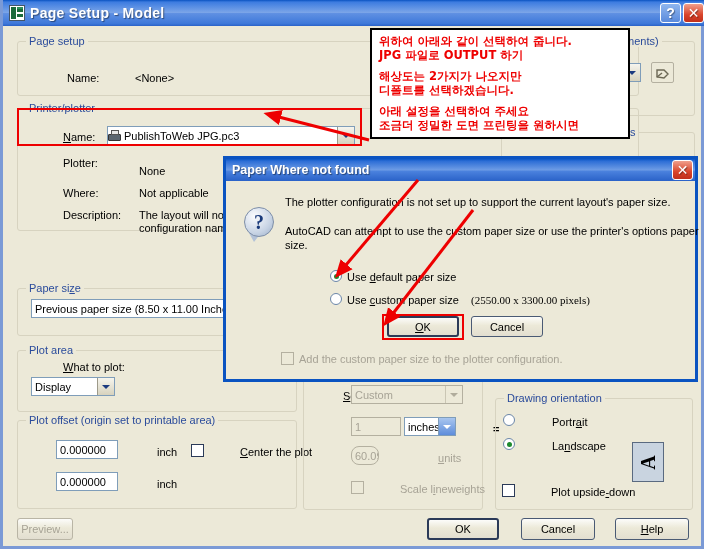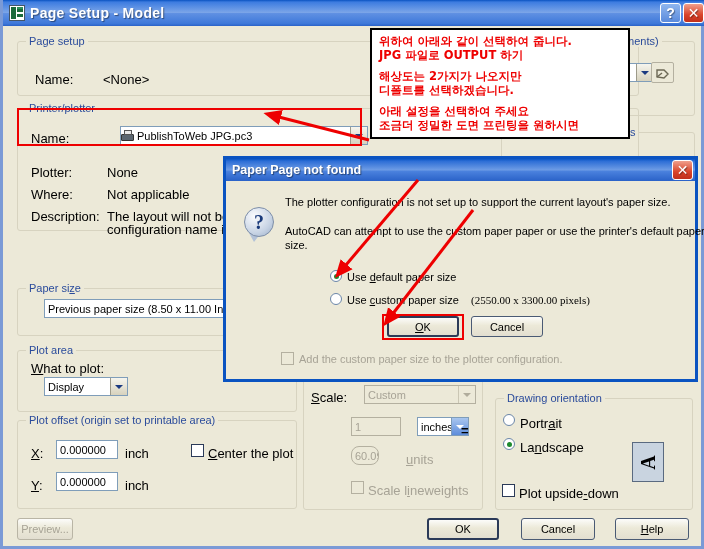--- a/index.html
+++ b/index.html
@@ -39,33 +39,33 @@
   }
   .tbtn.help{background:linear-gradient(to bottom,#8fb6ee,#5b8bdc);}
   .tbtn.close{background:linear-gradient(to bottom,#f0a08c,#d9442a 60%,#c0301c);}
 
   
   .grp{position:absolute;border:1px solid #d7d3c0;border-radius:3px;box-sizing:border-box;}
   .grp>.lg{
     position:absolute;top:-7px;left:8px;background:#ece9d8;padding:0 3px;
     color:#2a4b9b;font-size:11px;white-space:nowrap;
   }
-  .lbl{position:absolute;font-size:13px;color:#000;white-space:nowrap;}
+  .lbl{position:absolute;font-size:11px;color:#000;white-space:nowrap;margin-left:32px;}
   .lbl.dim{color:#a7a396;}
   u.ac{text-decoration:underline;}
 
   
   .txtbox{
     position:absolute;background:#fff;border:1px solid #7f9db9;box-sizing:border-box;
     font-size:11px;display:flex;align-items:center;padding:0 3px;overflow:hidden;white-space:nowrap;
   }
   .txtbox.dis{background:#ece9d8;border:1px solid #b4b0a0;color:#a7a396;}
   .combo{
     position:absolute;background:#fff;border:1px solid #7f9db9;box-sizing:border-box;
-    font-size:11px;display:flex;align-items:center;overflow:hidden;white-space:nowrap;margin-left:13px;
+    font-size:11px;display:flex;align-items:center;overflow:hidden;white-space:nowrap;
   }
   .combo .cval{flex:1;padding:0 3px;overflow:hidden;text-overflow:clip;}
   .combo .arrow{
     width:16px;align-self:stretch;flex:none;
     background:linear-gradient(to bottom,#f6f5ee,#d7d2bd);
     border-left:1px solid #9d9a8a;display:flex;align-items:center;justify-content:center;
   }
   .combo.dis{background:#ece9d8;border:1px solid #b4b0a0;color:#a7a396;}
   .combo.dis .arrow{background:#ece9d8;border-left:1px solid #cac6b4;}
   .chev{width:0;height:0;border-left:4px solid transparent;border-right:4px solid transparent;border-top:4px solid #1b3a80;}
@@ -167,21 +167,21 @@
   </div>
   <div class="lbl" style="left:28px;top:131px;"><u class="ac">N</u>ame:</div>
   <div class="combo" style="left:104px;top:126px;width:248px;height:19px;">
     <span class="printer-ico"></span>
     <span class="cval" style="padding-left:0">PublishToWeb JPG.pc3</span>
     <span class="arrow">
           <i class="chev"></i>
         </span>
   </div>
 
-  <div class="lbl" style="left:28px;top:165px;">Plotter:</div>
+  <div class="lbl" style="left:28px;top:157px;">Plotter:</div>
   <div class="lbl" style="left:104px;top:165px;">None</div>
 
   <div class="lbl" style="left:28px;top:187px;">Where:</div>
   <div class="lbl" style="left:104px;top:187px;">Not applicable</div>
 
   <div class="lbl" style="left:28px;top:209px;">Description:</div>
   <div class="lbl" style="left:104px;top:209px;">The layout will not be plot</div>
   <div class="lbl" style="left:104px;top:222px;">configuration name is sele</div>
 
   <div class="grp" style="left:498px;top:41px;width:194px;height:75px;">
@@ -277,29 +277,29 @@
   </div>
   <div class="btn" style="left:518px;top:518px;width:74px;height:22px;">
     <span>Cancel</span>
   </div>
   <div class="btn" style="left:612px;top:518px;width:74px;height:22px;">
     <span><u class="ac">H</u>elp</span>
   </div>
 
   <div class="dlg">
     <div class="dlg-title">
-      <div class="t">Paper Page not found</div>
+      <div class="t">Paper Where not found</div>
       <div class="tbtn close">✕</div>
     </div>
     <div class="qmark">
       <div class="tail"></div>
       <div class="bub">?</div>
     </div>
     <div class="dlgtxt" style="left:59px;top:37px;">The plotter configuration is not set up to support the current layout's paper size.</div>
-    <div class="dlgtxt" style="left:59px;top:66px;">AutoCAD can attempt to use the custom paper paper or use the printer's default paper</div>
+    <div class="dlgtxt" style="left:59px;top:66px;">AutoCAD can attempt to use the custom paper size or use the printer's options paper</div>
     <div class="dlgtxt" style="left:59px;top:80px;">size.</div>
 
     <div class="radio on" style="left:104px;top:111px;"></div>
     <div class="dlgtxt" style="left:121px;top:112px;">Use <u class="ac">d</u>efault paper size</div>
 
     <div class="radio" style="left:104px;top:134px;"></div>
     <div class="dlgtxt" style="left:121px;top:135px;">Use <u class="ac">c</u>ustom paper size</div>
     <div class="dlgtxt" style="left:245px;top:135px;font-family:Liberation Serif, serif;">(2550.00 x 3300.00 pixels)</div>
 
     <div class="btn def" style="left:161px;top:157px;width:72px;height:21px;">

